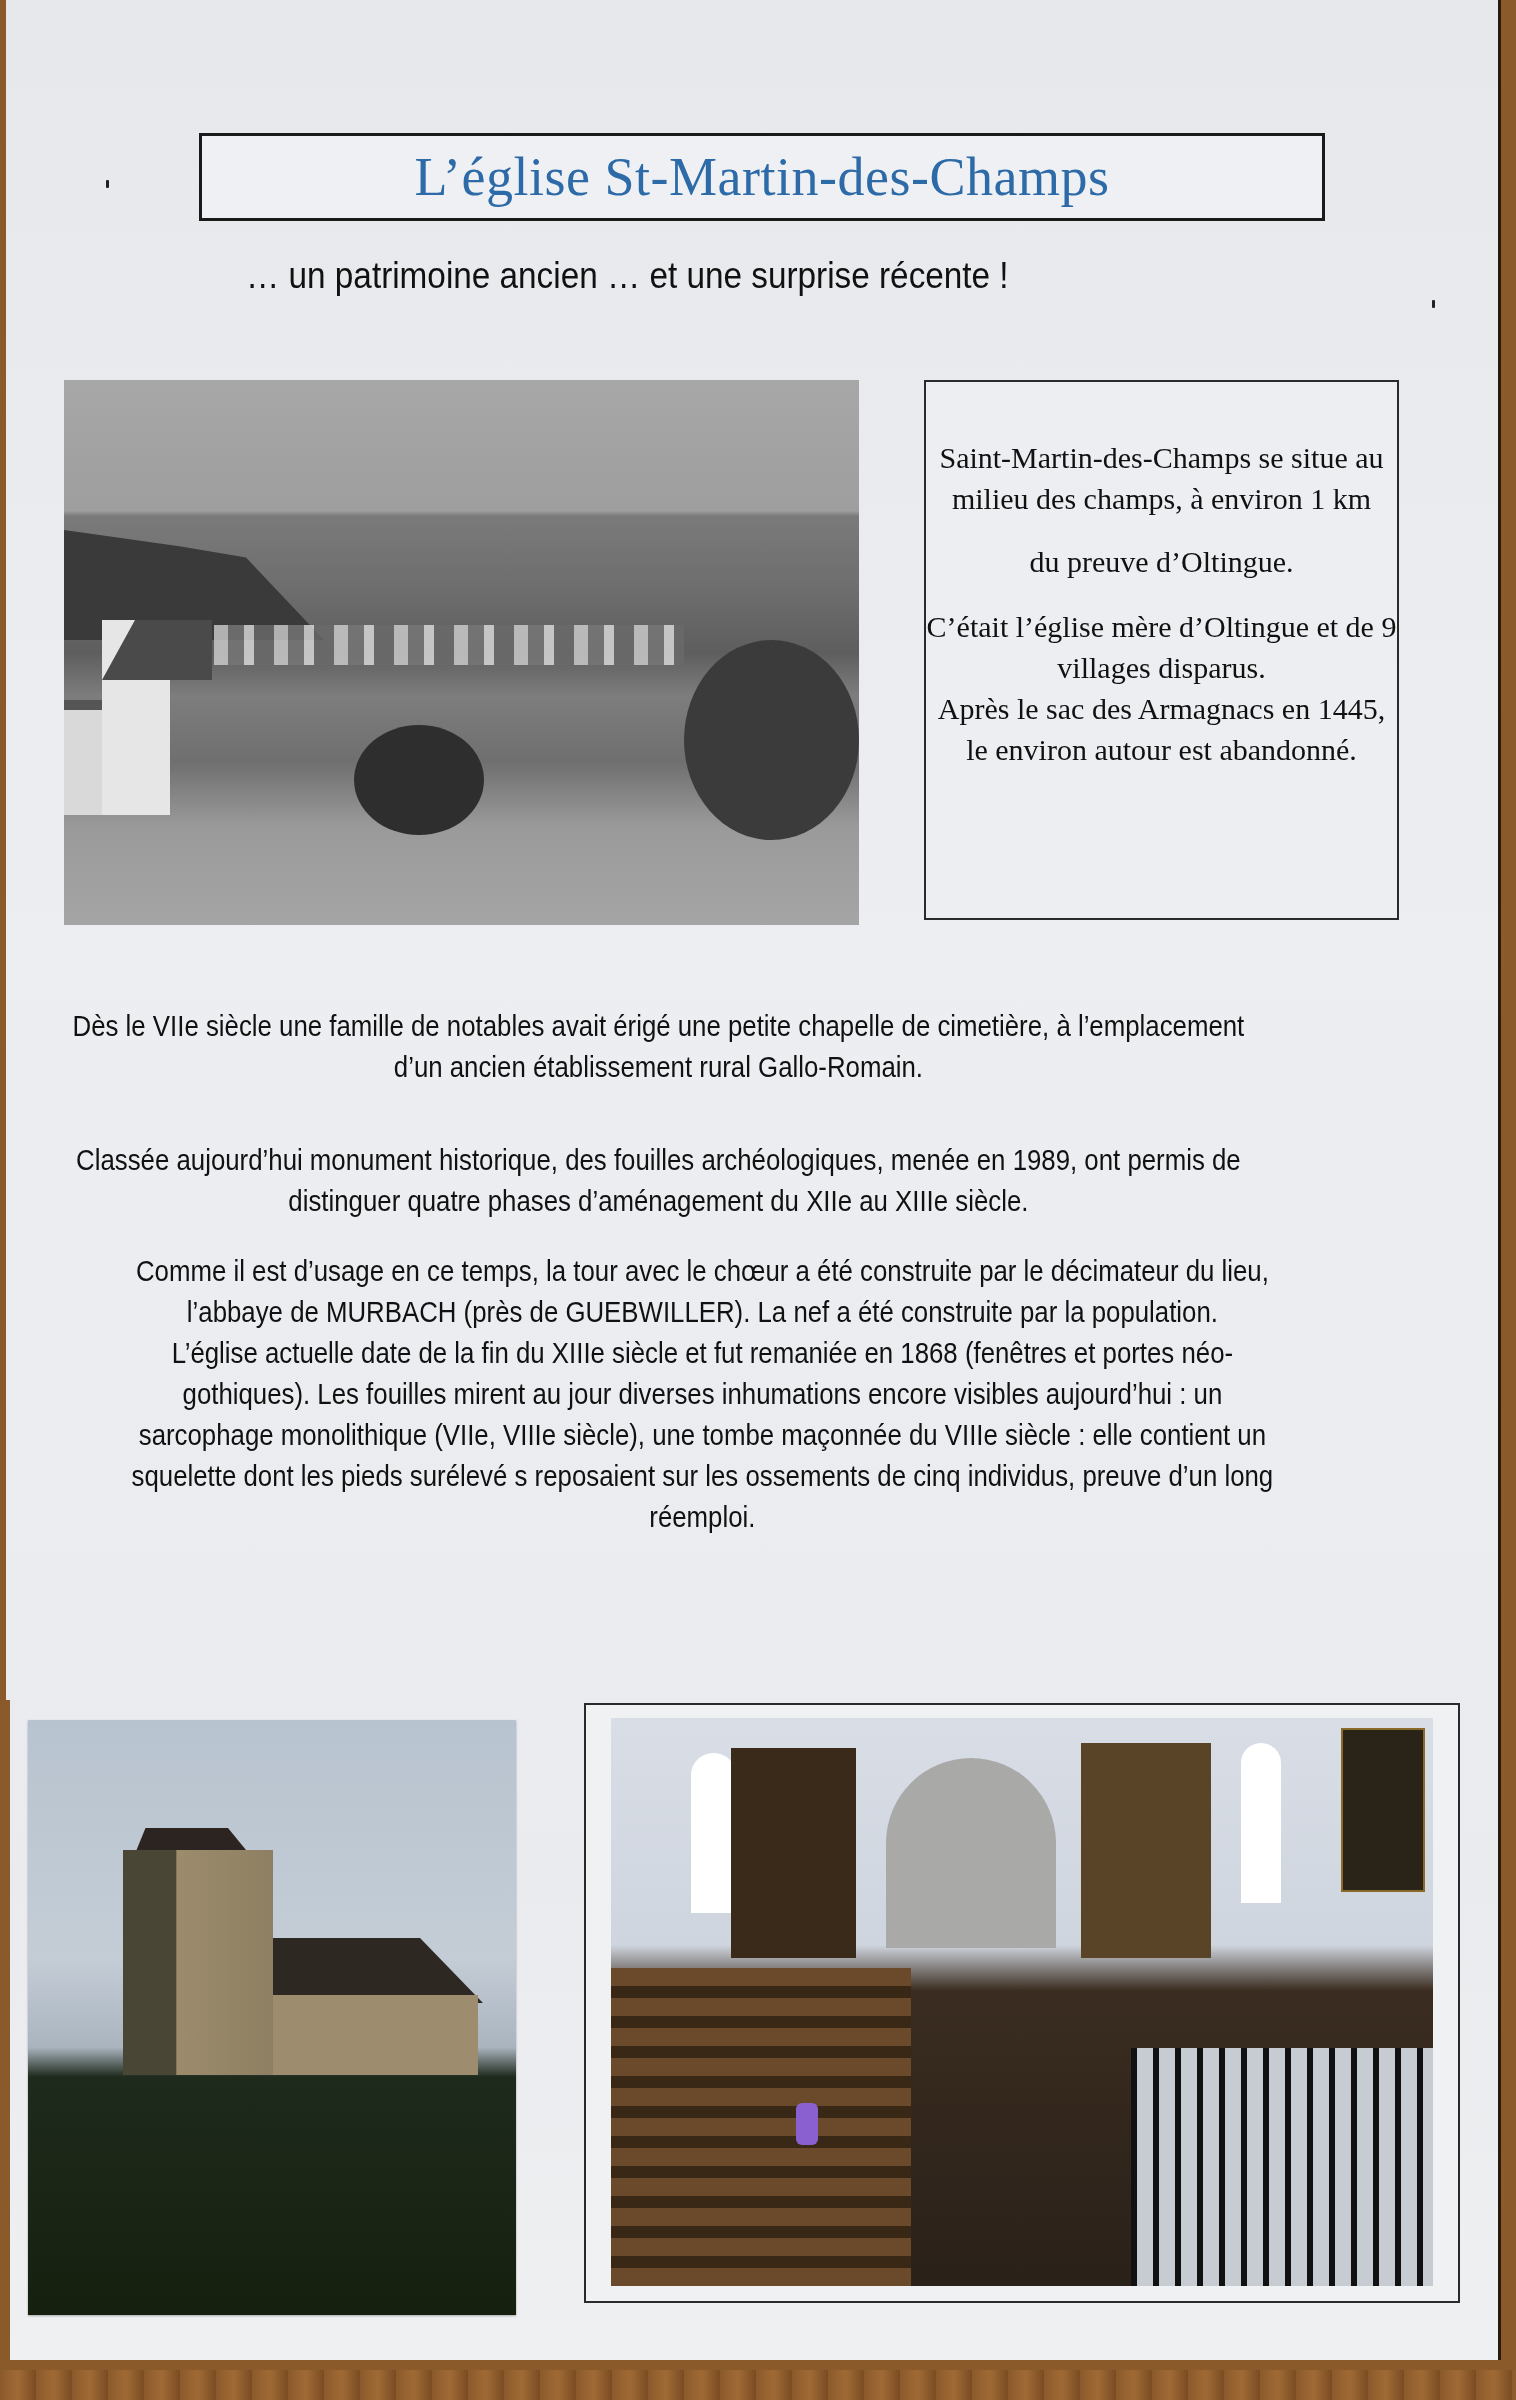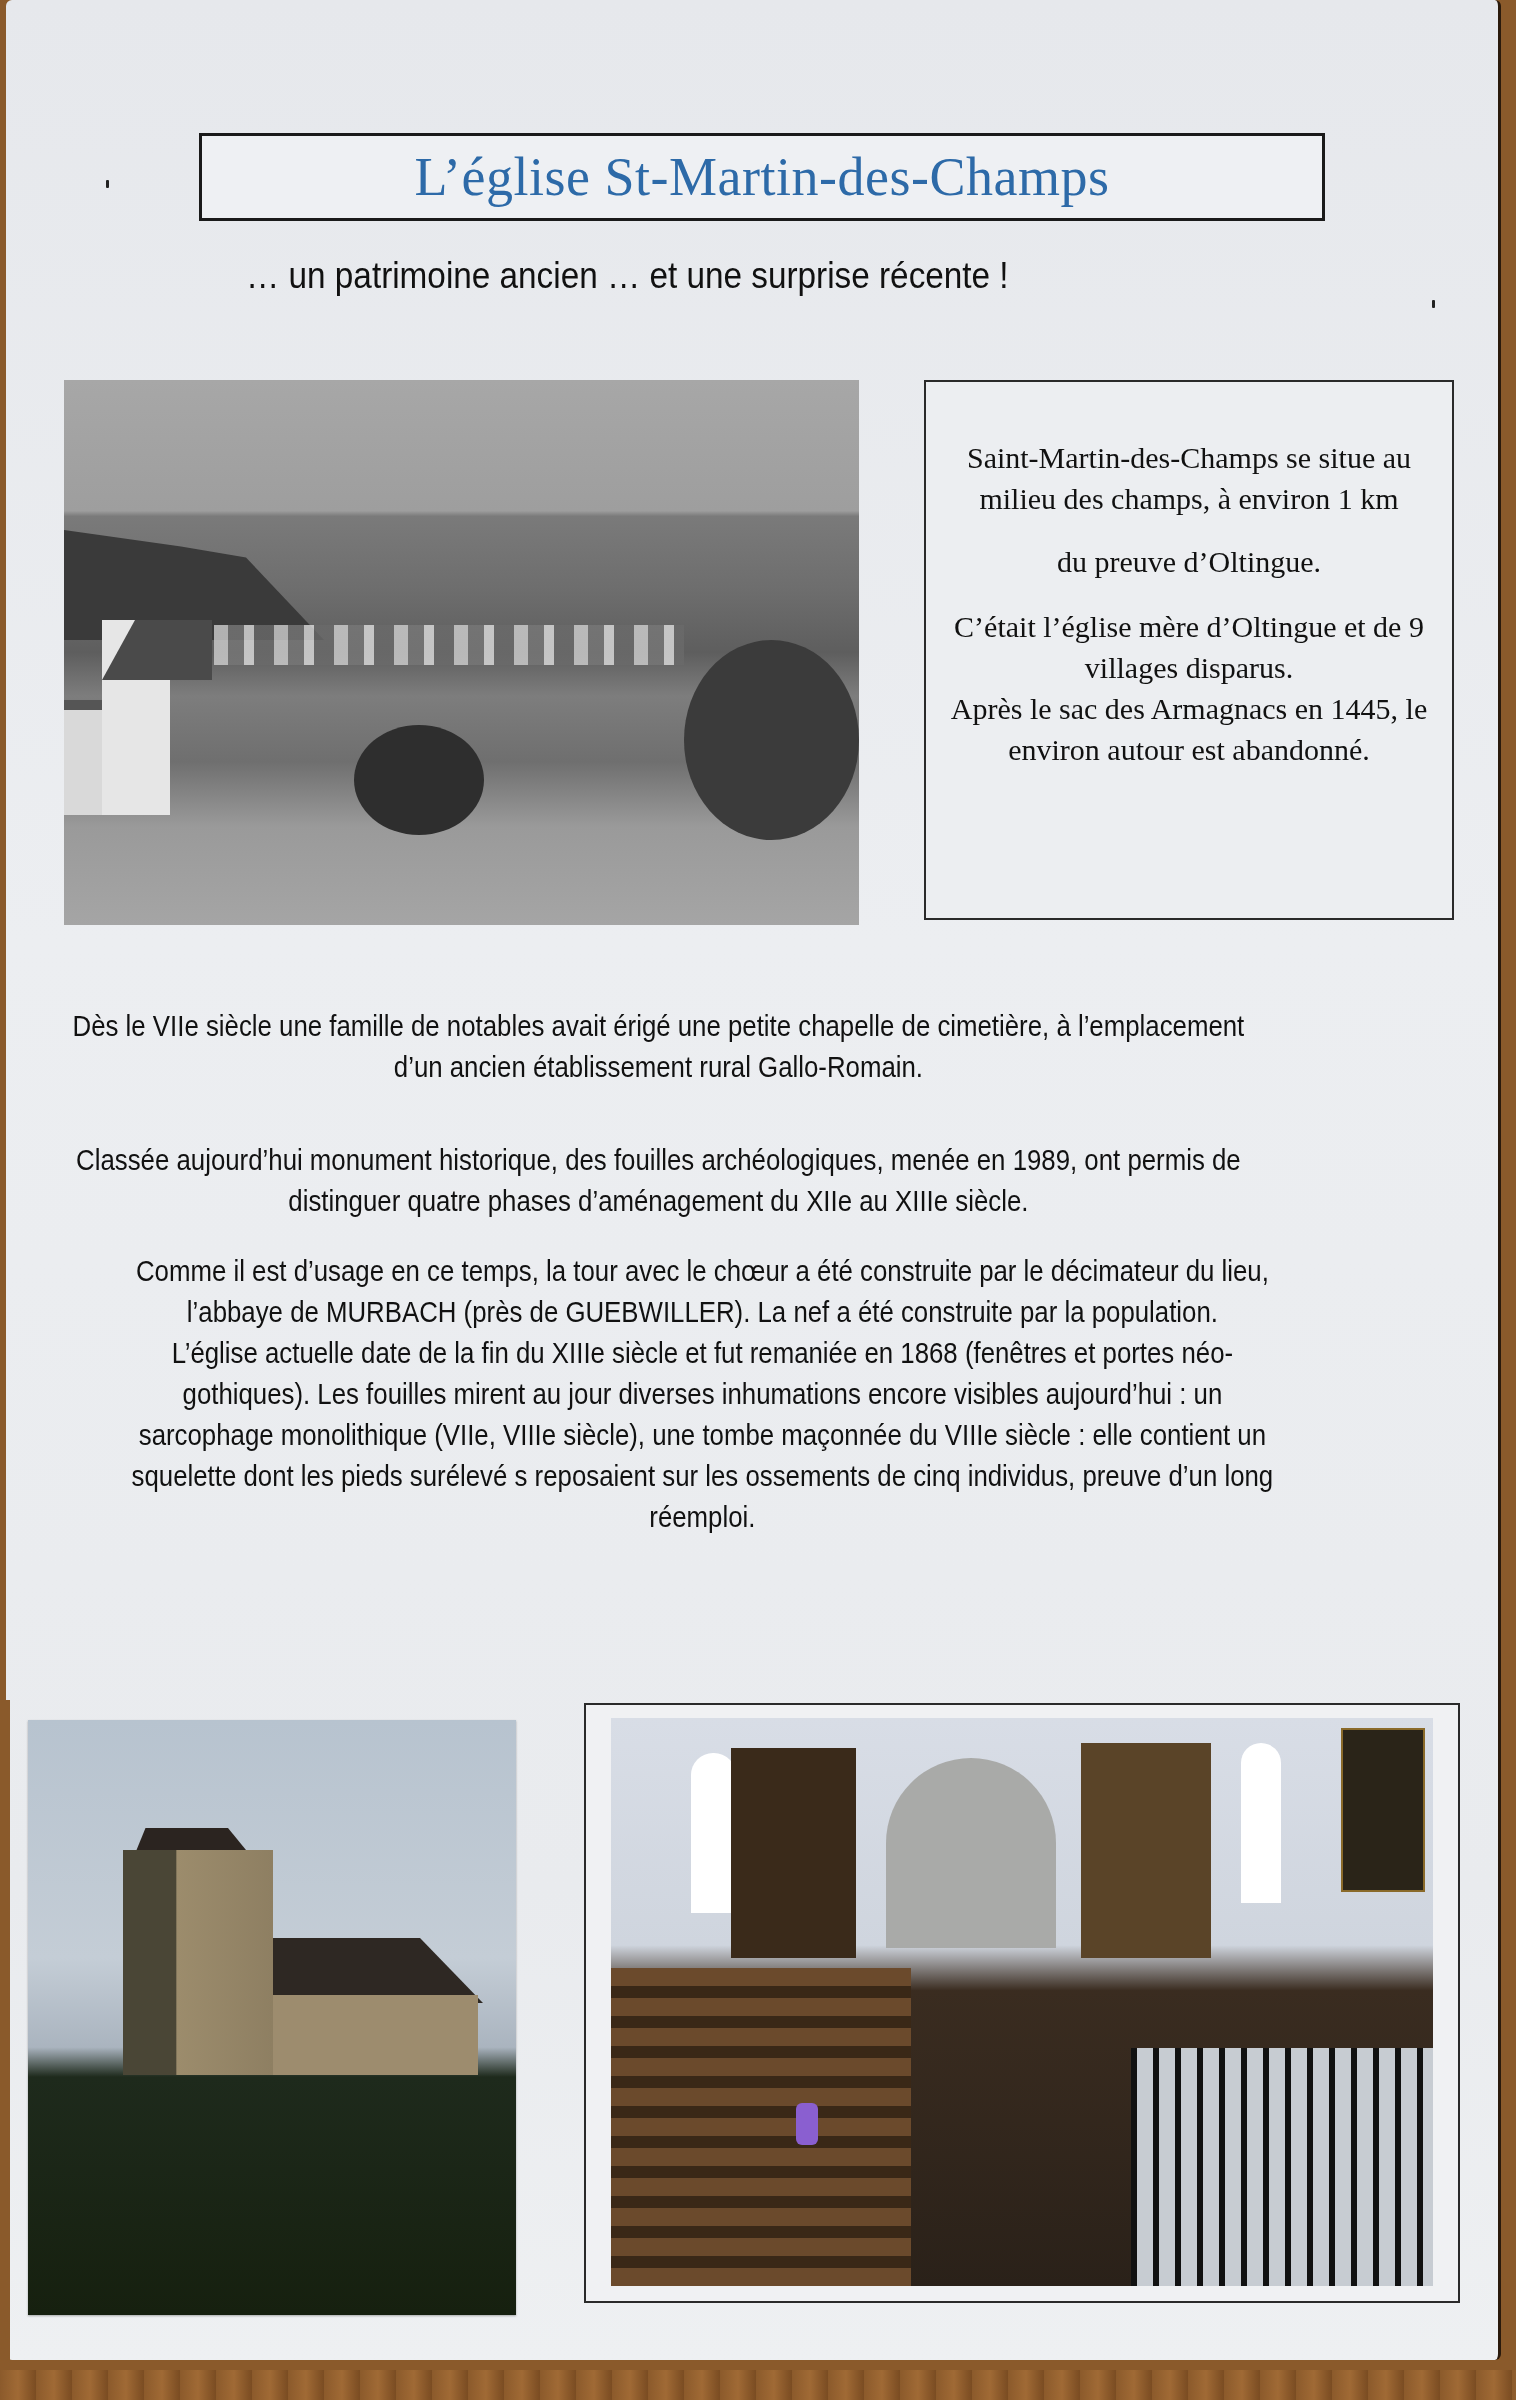--- a/index.html
+++ b/index.html
@@ -5,21 +5,20 @@
     html, body { margin: 0; padding: 0; }
     body {
       width: 1516px; height: 2400px; position: relative; overflow: hidden;
       background: #8a5a2b;
       font-family: "Liberation Serif", serif;
     }
     .paper {
       position: absolute; left: 6px; top: 0; width: 1492px; height: 2360px;
       background: linear-gradient(180deg, #e6e8ec 0%, #eceef1 40%, #e9ebee 80%, #eef0f2 100%);
       border-right: 3px solid #2a1a0c;
-      border-radius: 6px;
     }
     .wood-bottom {
       position: absolute; left: 0; top: 2370px; width: 1516px; height: 30px;
       background: repeating-linear-gradient(90deg, #8b5a2b 0px, #a06a35 18px, #7a4c22 36px);
     }
     .wood-left {
       position: absolute; left: 0; top: 1700px; width: 10px; height: 700px;
       background: #8a5a2b;
     }
     .title-box {
@@ -69,21 +68,21 @@
     .photo-village .tree-mid {
       position: absolute; left: 290px; top: 345px; width: 130px; height: 110px; border-radius: 50%;
       background: #2e2e2e;
     }
     .photo-village .village-strip {
       position: absolute; left: 150px; top: 245px; width: 470px; height: 40px;
       background: repeating-linear-gradient(90deg, #cfcfcf 0 14px, #777 14px 30px, #dedede 30px 40px, #6a6a6a 40px 60px);
       opacity: 0.8;
     }
     .info-box {
-      position: absolute; left: 918px; top: 380px; width: 530px; height: 540px;
+      position: absolute; left: 918px; top: 380px; width: 475px; height: 540px;
       border: 2px solid #2a2a2a; background: #eceef1;
       box-sizing: border-box; padding-top: 55px;
       text-align: center; font-size: 30px; line-height: 41px; color: #111;
       font-family: "Liberation Serif", serif;
     }
     .info-box p { margin: 0 0 24px 0; }
     .info-box p.tight { margin-bottom: 0; }
     .body-text {
       position: absolute; left: 16px; width: 1480px;
       font-family: "Liberation Sans Narrow", "Liberation Sans", sans-serif;

